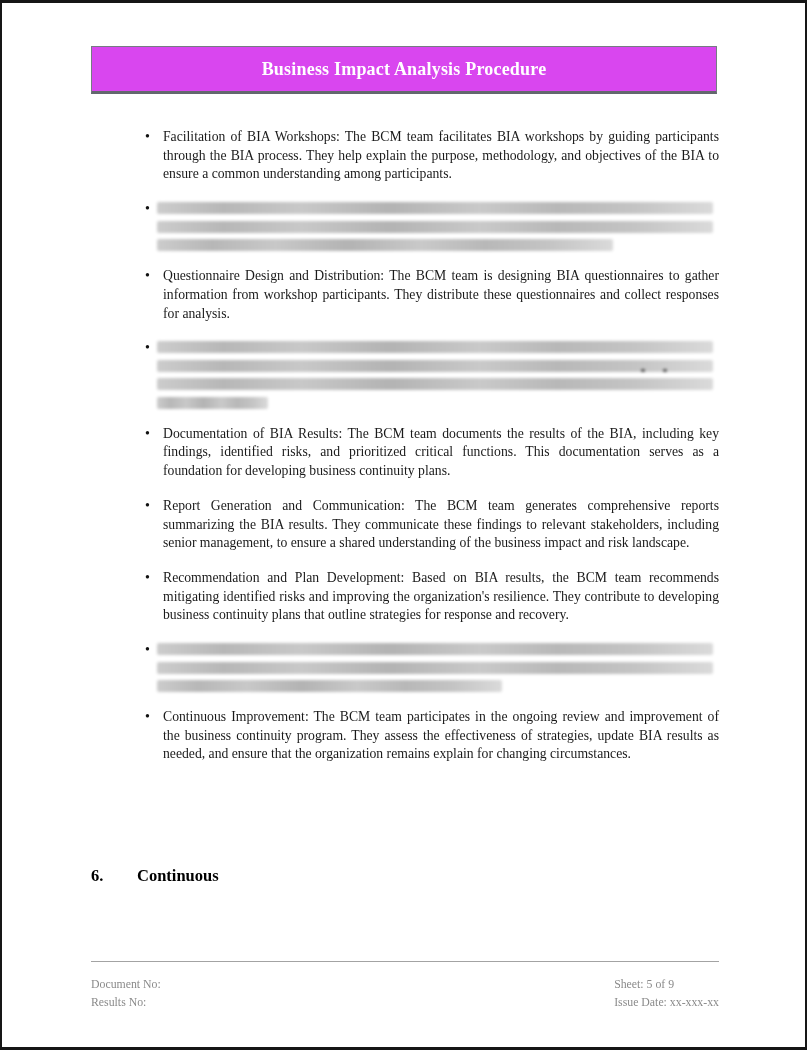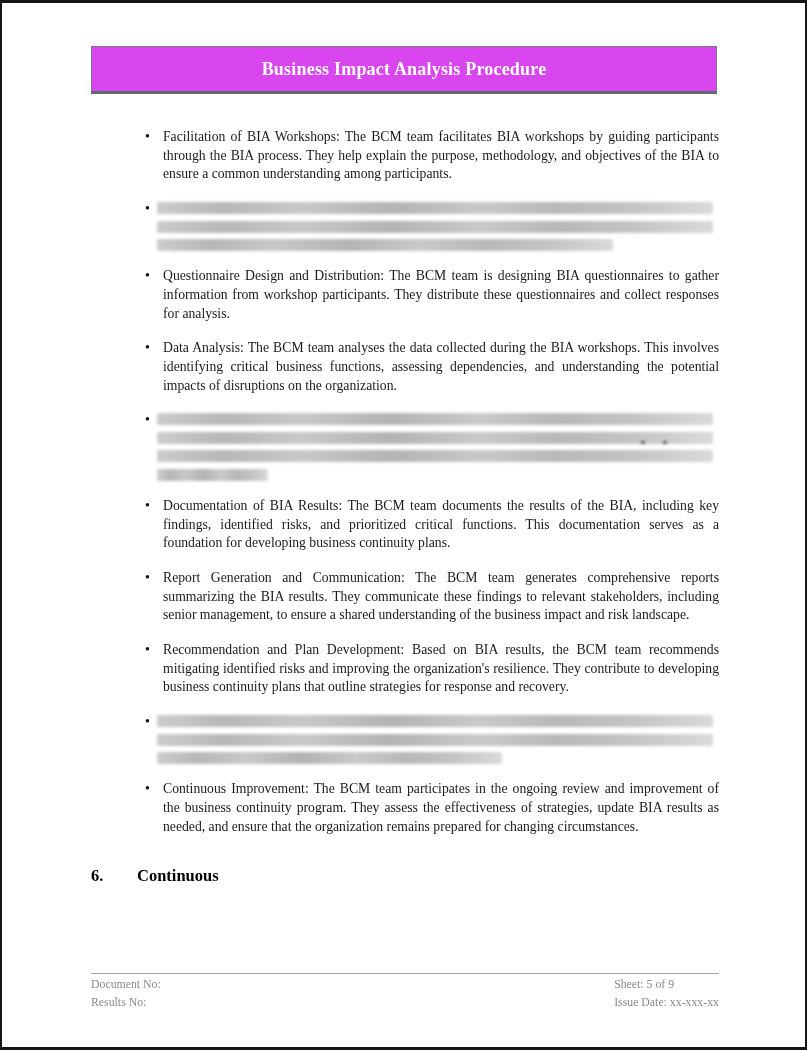--- a/index.html
+++ b/index.html
@@ -100,21 +100,21 @@
     color: #000000;
   }
   .section-heading .num { width: 46px; }
   
   .footer {
     position: absolute;
     left: 89px;
     bottom: 36px;
     width: 628px;
     border-top: 1.5px solid #a3a3a3;
-    padding-top: 2px;
+    padding-top: 14px;
     display: flex;
     justify-content: space-between;
     font-size: 11.8px;
     line-height: 17.5px;
     color: #8a8a8a;
   }
   .footer .right { text-align: left; }
 </style>
 </head>
 <body>
@@ -129,21 +129,20 @@
     <ul class="bullets" id="bullet-list">
         <li class="bullet-item"><span>Facilitation of BIA Workshops: The BCM team facilitates BIA workshops by guiding participants through the BIA process. They help explain the purpose, methodology, and objectives of the BIA to ensure a common understanding among participants.</span></li>
         <li class="bullet-item">
           <div class="redacted-block">
             <div class="redacted-line" style="width: 100%;"></div>
             <div class="redacted-line" style="width: 100%;"></div>
             <div class="redacted-line" style="width: 82%;"></div>
           </div>
         </li>
         <li class="bullet-item"><span>Questionnaire Design and Distribution: The BCM team is designing BIA questionnaires to gather information from workshop participants. They distribute these questionnaires and collect responses for analysis.</span></li>
-        <li class="bullet-item"><span>Data Analysis: The BCM team analyses the data collected during the BIA workshops. This involves identifying critical business functions, assessing dependencies, and understanding the potential impacts of disruptions on the organization.</span></li>
         <li class="bullet-item">
           <div class="redacted-block">
             <div class="redacted-line" style="width: 100%;"></div>
             <div class="redacted-line" style="width: 100%;">
               <span class="speck s1"></span>
               <span class="speck s2"></span>
             </div>
             <div class="redacted-line" style="width: 100%;"></div>
             <div class="redacted-line" style="width: 20%;"></div>
           </div>
@@ -151,21 +150,21 @@
         <li class="bullet-item"><span>Documentation of BIA Results: The BCM team documents the results of the BIA, including key findings, identified risks, and prioritized critical functions. This documentation serves as a foundation for developing business continuity plans.</span></li>
         <li class="bullet-item"><span>Report Generation and Communication: The BCM team generates comprehensive reports summarizing the BIA results. They communicate these findings to relevant stakeholders, including senior management, to ensure a shared understanding of the business impact and risk landscape.</span></li>
         <li class="bullet-item"><span>Recommendation and Plan Development: Based on BIA results, the BCM team recommends mitigating identified risks and improving the organization's resilience. They contribute to developing business continuity plans that outline strategies for response and recovery.</span></li>
         <li class="bullet-item">
           <div class="redacted-block">
             <div class="redacted-line" style="width: 100%;"></div>
             <div class="redacted-line" style="width: 100%;"></div>
             <div class="redacted-line" style="width: 62%;"></div>
           </div>
         </li>
-        <li class="bullet-item"><span>Continuous Improvement: The BCM team participates in the ongoing review and improvement of the business continuity program. They assess the effectiveness of strategies, update BIA results as needed, and ensure that the organization remains prepared for changing circumstances.</span></li>
+        <li class="bullet-item"><span>Continuous Improvement: The BCM team participates in the ongoing review and improvement of the business continuity program. They assess the effectiveness of strategies, update BIA results as needed, and ensure that the organization remains explain for changing circumstances.</span></li>
       </ul>
   </div>
 
   <div class="section-heading">
     <span class="num">6.</span>
     <span class="label">Continuous</span>
   </div>
 
   <div class="footer">
     <div class="left">

